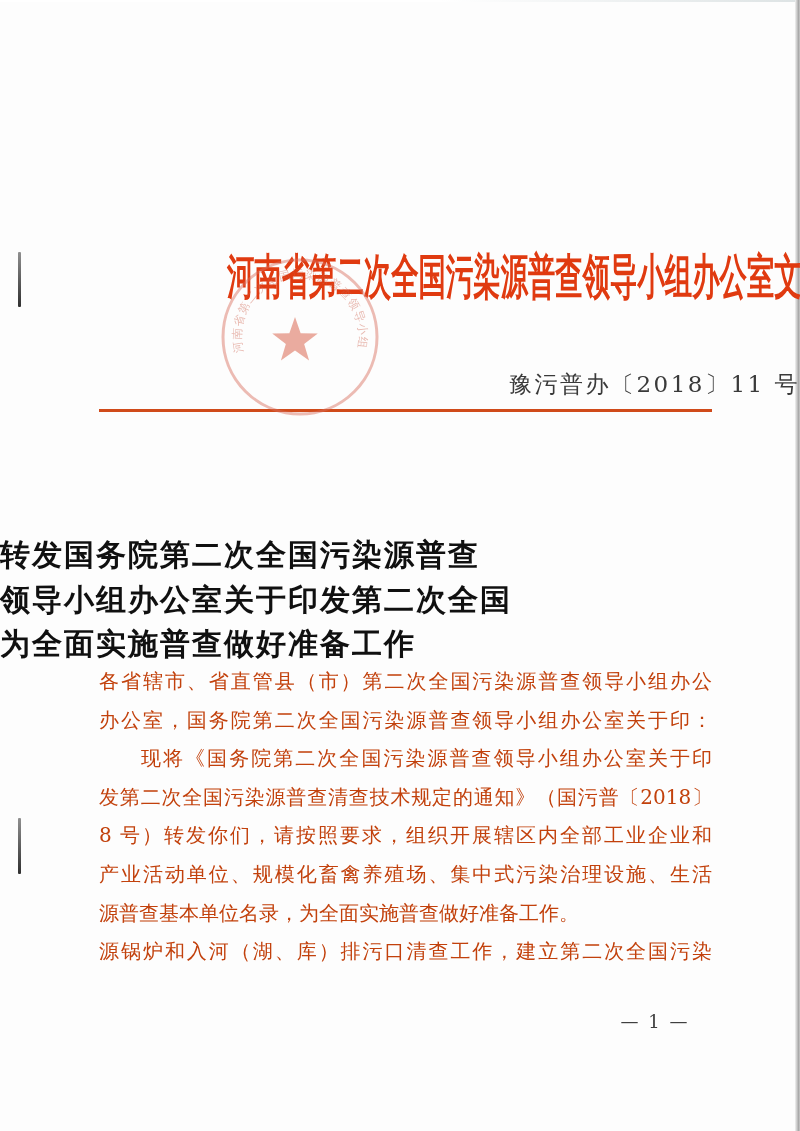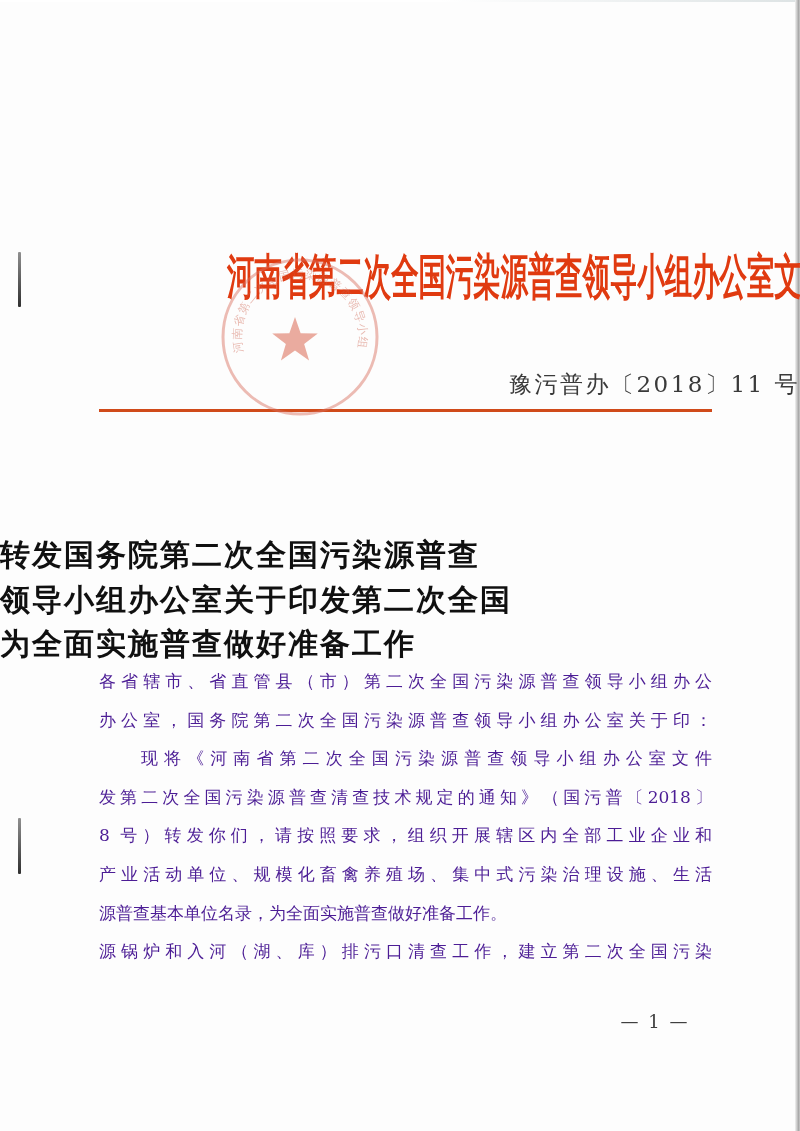--- a/index.html
+++ b/index.html
@@ -58,21 +58,21 @@
   .notice-title{
     position:absolute;top:489px;left:0;width:100%;
     text-align:left;
     font-family:Liberation Sans, sans-serif;
     font-weight:bold;font-size:30px;line-height:44.5px;
     letter-spacing:2px;color:#101010;margin-top:44px;
   }
   
   .body-text{
     position:absolute;top:662px;left:99px;width:613px;
-    font-size:17px;line-height:38.6px;color:#4c1d95;
+    font-size:20px;line-height:38.6px;color:#c2410c;
   }
   .bline{
     text-align:justify;
     text-align-last:justify;
     height:38.6px;overflow:hidden;
   }
   .bline.indent{text-indent:42px;}
   .bline.last{text-align-last:left;}
   
   .page-number{
@@ -111,21 +111,21 @@
 
   <div class="notice-title">
     <div>转发国务院第二次全国污染源普查</div>
     <div>领导小组办公室关于印发第二次全国</div>
     <div>为全面实施普查做好准备工作</div>
   </div>
 
   <div class="body-text">
     <div class="bline">各省辖市、省直管县（市）第二次全国污染源普查领导小组办公</div>
     <div class="bline">办公室，国务院第二次全国污染源普查领导小组办公室关于印：</div>
-    <div class="bline indent">现将《河南省第二次全国污染源普查领导小组办公室文件</div>
+    <div class="bline indent">现将《国务院第二次全国污染源普查领导小组办公室关于印</div>
     <div class="bline">发第二次全国污染源普查清查技术规定的通知》（国污普〔2018〕</div>
     <div class="bline">8 号）转发你们，请按照要求，组织开展辖区内全部工业企业和</div>
     <div class="bline">产业活动单位、规模化畜禽养殖场、集中式污染治理设施、生活</div>
     <div class="bline last">源普查基本单位名录，为全面实施普查做好准备工作。</div>
     <div class="bline">源锅炉和入河（湖、库）排污口清查工作，建立第二次全国污染</div>
   </div>
 
   <div class="page-number">— 1 —</div>
 
 </div>

